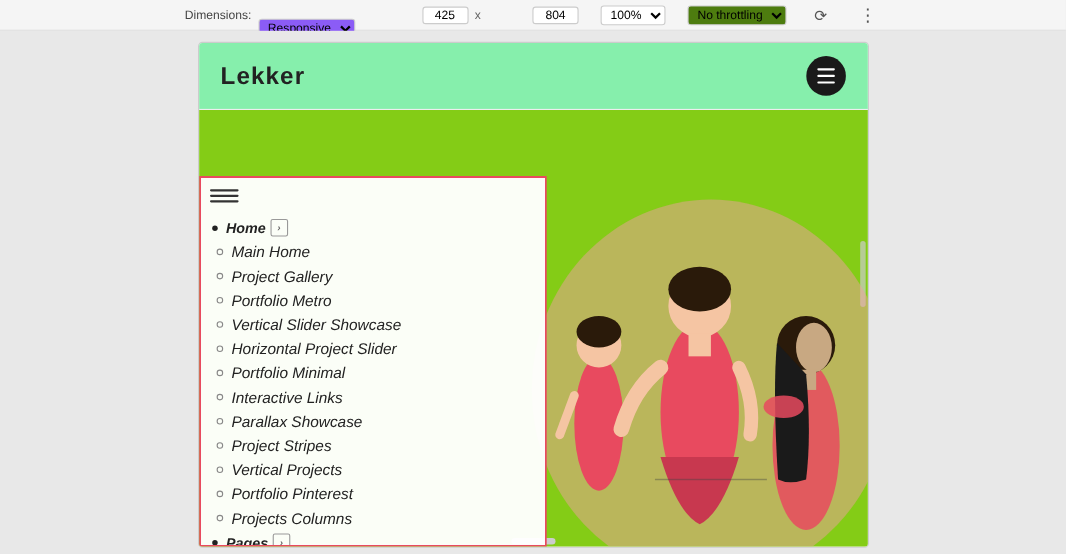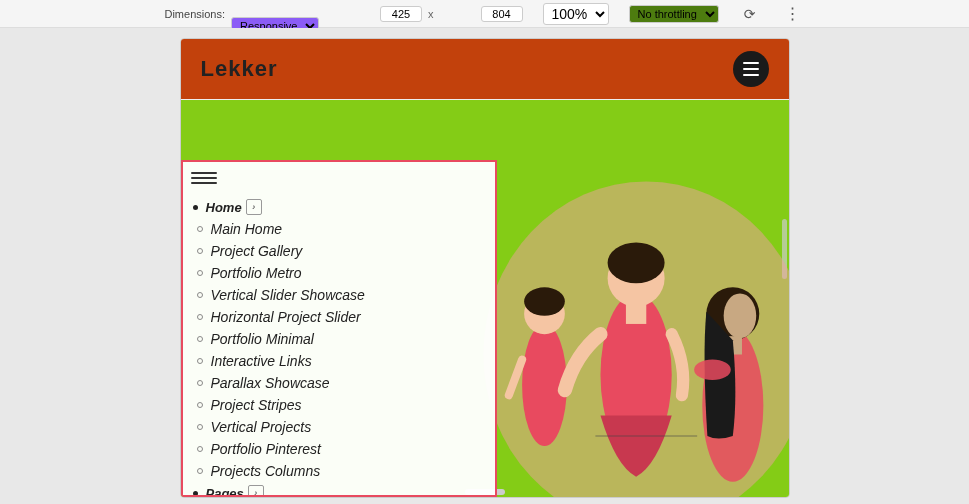--- a/index.html
+++ b/index.html
@@ -51,21 +51,21 @@
       padding: 1px 4px;
       border-radius: 3px;
       text-align: center;
       margin-left: 41px;
     }
     .toolbar-x {
       font-size: 11px;
       color: #666;
     }
     .toolbar-percent-select {
-      font-size: 14px;
+      font-size: 11px;
       border: 1px solid #ccc;
       background: white;
       padding: 1px 4px;
       border-radius: 3px;
       cursor: pointer;
     }
     .toolbar-throttle-select {
       font-size: 11px;
       border: 1px solid #ccc;
       background: #4d7c0f;
@@ -111,21 +111,21 @@
       border: 1px solid #ccc;
       border-radius: 4px;
       overflow: hidden;
       display: flex;
       flex-direction: column;
       position: relative;
     }
 
     
     .site-header {
-      background: #c2410c;
+      background: #86efac;
       display: flex;
       align-items: center;
       justify-content: space-between;
       padding: 12px 20px;
       border-bottom: 1px solid #eee;
     }
     .site-logo {
       font-size: 22px;
       font-weight: bold;
       color: #222;

